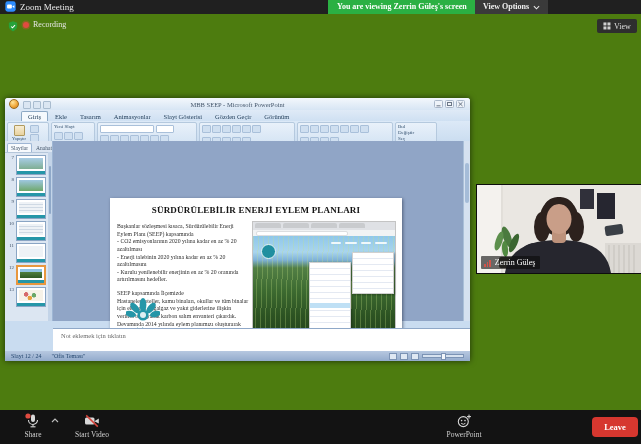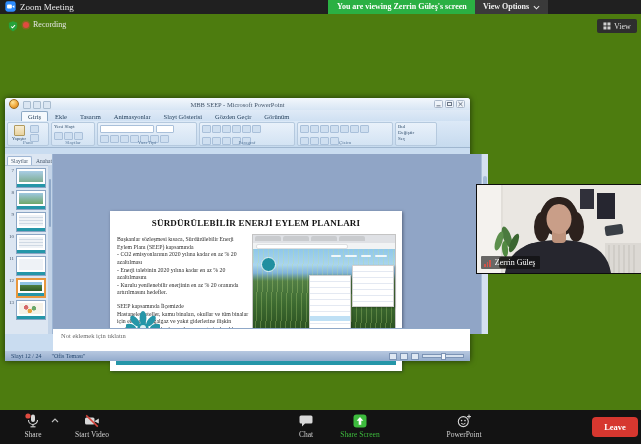--- a/index.html
+++ b/index.html
@@ -39,21 +39,21 @@
        border-radius:2px;box-sizing:border-box;}
   .rg-label{position:absolute;left:0;right:0;bottom:0;text-align:center;font-size:5px;color:#5a7a9c;}
   .chiprow{display:flex;gap:1px;padding:2px 2px;flex-wrap:wrap;}
   .chip{width:7px;height:6px;background:#cfdff0;border:1px solid #a9c0da;border-radius:1px;}
   .selbox{height:6px;background:#fff;border:1px solid #a9c0da;border-radius:1px;}
   .paste{position:absolute;left:2px;top:2px;width:18px;height:16px;text-align:center;cursor:pointer;}
   .paste .pi{margin:0 auto;width:9px;height:9px;background:linear-gradient(#f7ecd2,#e8d3a0);border:1px solid #b09a5e;border-radius:1px;}
   .paste .pl{font-size:4.5px;color:#33506e;}
   .minitxt{font-size:5px;color:#33506e;padding:1px 2px;white-space:nowrap;}
   
-  .content{position:absolute;left:0;top:56px;width:465px;height:180px;background:#90a5c6;padding-left:18px;}
+  .content{position:absolute;left:0;top:43px;width:465px;height:180px;background:#90a5c6;}
   .panel{position:absolute;left:0;top:0;width:48px;height:180px;background:#dce6f2;border-right:1px solid #9eb6d4;box-sizing:border-box;}
   .ptabs{display:flex;height:11px;border-bottom:1px solid #b4c6da;font-size:5.5px;align-items:flex-end;padding-left:2px;gap:1px;}
   .ptab{padding:1px 3px;cursor:pointer;color:#44566b;}
   .ptab.active{background:#f7fafd;border:1px solid #9eb6d4;border-bottom:none;border-radius:2px 2px 0 0;}
   .throw{display:flex;align-items:flex-start;gap:2px;margin:2px 1px 0 2px;cursor:pointer;}
   .tn{width:7px;font-size:5px;color:#3c4f66;text-align:right;}
   .thumb{width:30px;height:20px;background:#fff;border:1px solid #8aa5c4;box-sizing:border-box;position:relative;overflow:hidden;}
   .thumb .t-img{position:absolute;left:2px;top:2px;right:2px;bottom:5px;}
   .thumb .t-bar{position:absolute;left:0;bottom:0;width:100%;height:3px;background:#2596a8;}
   .throw.sel .thumb{border:2px solid #e8973f;}
@@ -467,33 +467,20 @@
     </div>
     <div class="titem" style="left:62px;width:60px">
       <svg width="16" height="16" viewBox="0 0 16 16">
         <rect x="1" y="4.5" width="9.5" height="7" rx="1.5" fill="#d8d8d8"></rect>
         <path d="M10.8 8 L14.8 5.4 v5.2 L10.8 8.4 z" fill="#d8d8d8"></path>
         <line x1="2.2" y1="2.4" x2="13.8" y2="13.6" stroke="#d6453c" stroke-width="1.5"></line>
       </svg>
       <span class="tlabel">Start Video</span>
     </div>
 
-    <div class="titem" style="left:281px;width:50px">
-      <svg width="16" height="16" viewBox="0 0 16 16">
-        <path d="M3 2.5 h10 a1.5 1.5 0 0 1 1.5 1.5 v5 a1.5 1.5 0 0 1 -1.5 1.5 h-6 l-3 3 v-3 h-1 a1.5 1.5 0 0 1 -1.5 -1.5 v-5 a1.5 1.5 0 0 1 1.5 -1.5 z" fill="#d8d8d8"></path>
-      </svg>
-      <span class="tlabel">Chat</span>
-    </div>
-    <div class="titem" style="left:331px;width:58px">
-      <svg width="16" height="16" viewBox="0 0 16 16">
-        <rect x="1.5" y="1.5" width="13" height="13" rx="3" fill="#3dbb3d"></rect>
-        <path d="M8 4 l3.4 3.8 h-2.1 v4 h-2.6 v-4 H4.6 z" fill="#fff"></path>
-      </svg>
-      <span class="tlabel green">Share Screen</span>
-    </div>
     <div class="titem" style="left:436px;width:56px">
       <svg width="16" height="16" viewBox="0 0 16 16">
         <circle cx="7.3" cy="8.6" r="5" fill="none" stroke="#d8d8d8" stroke-width="1.1"></circle>
         <circle cx="5.6" cy="7.6" r="0.8" fill="#d8d8d8"></circle>
           <circle cx="9" cy="7.6" r="0.8" fill="#d8d8d8"></circle>
         <path d="M5.2 10.3 q2.1 2 4.2 0" fill="none" stroke="#d8d8d8" stroke-width="1"></path>
         <line x1="13" y1="1.6" x2="13" y2="5.6" stroke="#d8d8d8" stroke-width="1"></line>
         <line x1="11" y1="3.6" x2="15" y2="3.6" stroke="#d8d8d8" stroke-width="1"></line>
       </svg>
       <span class="tlabel">PowerPoint</span>

